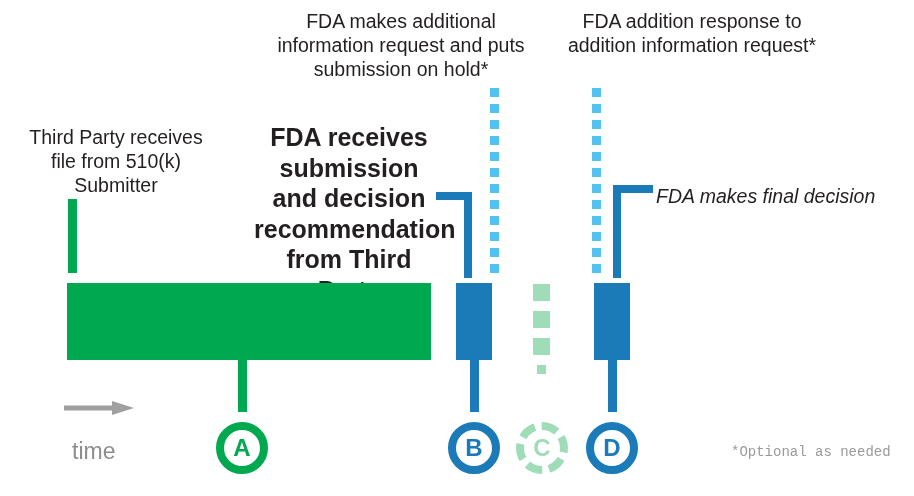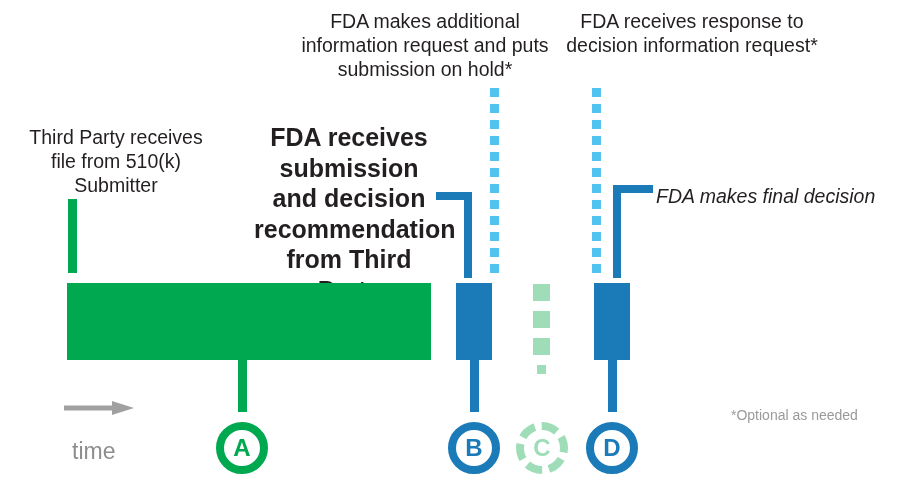--- a/index.html
+++ b/index.html
@@ -11,33 +11,33 @@
     overflow:hidden;
   }
   #stage{position:relative;width:914px;height:496px;}
 
   
   .txt{position:absolute;text-align:center;line-height:1.22;color:#231f20;}
   .txt-top{font-size:19.5px;}
   .txt-mid{font-size:25px;font-weight:bold;}
   .txt-left{font-size:19.5px;margin-top:16px;}
 
-  #label-fda-info{left:300px;top:10px;width:250px;}
+  #label-fda-info{left:276px;top:10px;width:250px;}
   #label-fda-response{left:564px;top:10px;width:256px;}
   #label-third-party{left:18px;top:110px;width:196px;}
   #label-fda-receives{left:254px;top:122px;width:190px;}
 
   #label-final-decision{
     position:absolute;left:656px;top:185px;
     font-size:19.5px;white-space:nowrap;text-align:left;font-style:italic;
   }
 
   #footnote{
-    position:absolute;left:731px;top:407px;
-    font-size:14px;color:#9a9a9a;white-space:nowrap;
+    position:absolute;left:731px;top:444px;
+    font-size:14px;color:#9a9a9a;white-space:nowrap;font-family:Liberation Mono, monospace;
   }
 
   #time-label{
     position:absolute;left:72px;top:438px;
     font-size:23px;color:#8d8d8d;
   }
 
   
   .bar{position:absolute;}
   #bar-green{left:67px;top:283px;width:364px;height:77px;background:#00a94f;}
@@ -95,21 +95,21 @@
   
   #time-arrow{position:absolute;left:64px;top:400px;width:70px;height:16px;}
 </style>
 </head>
 <body>
 
 <div id="stage">
 
   <div class="txt txt-top" id="label-fda-info">FDA makes additional information request and puts submission on hold*</div>
 
-  <div class="txt txt-top" id="label-fda-response">FDA receives response to decision  information request*</div>
+  <div class="txt txt-top" id="label-fda-response">FDA addition response to addition  information request*</div>
 
   <div class="txt txt-left" id="label-third-party">Third Party receives file from 510(k) Submitter</div>
 
   <div class="txt txt-mid" id="label-fda-receives">FDA receives submission and decision recommendation from Third Party</div>
 
   <div id="label-final-decision">FDA makes final decision</div>
 
   <div class="dotline" id="dotline-left">
     <i class="dot-blue"></i>
       <i class="dot-blue"></i>

